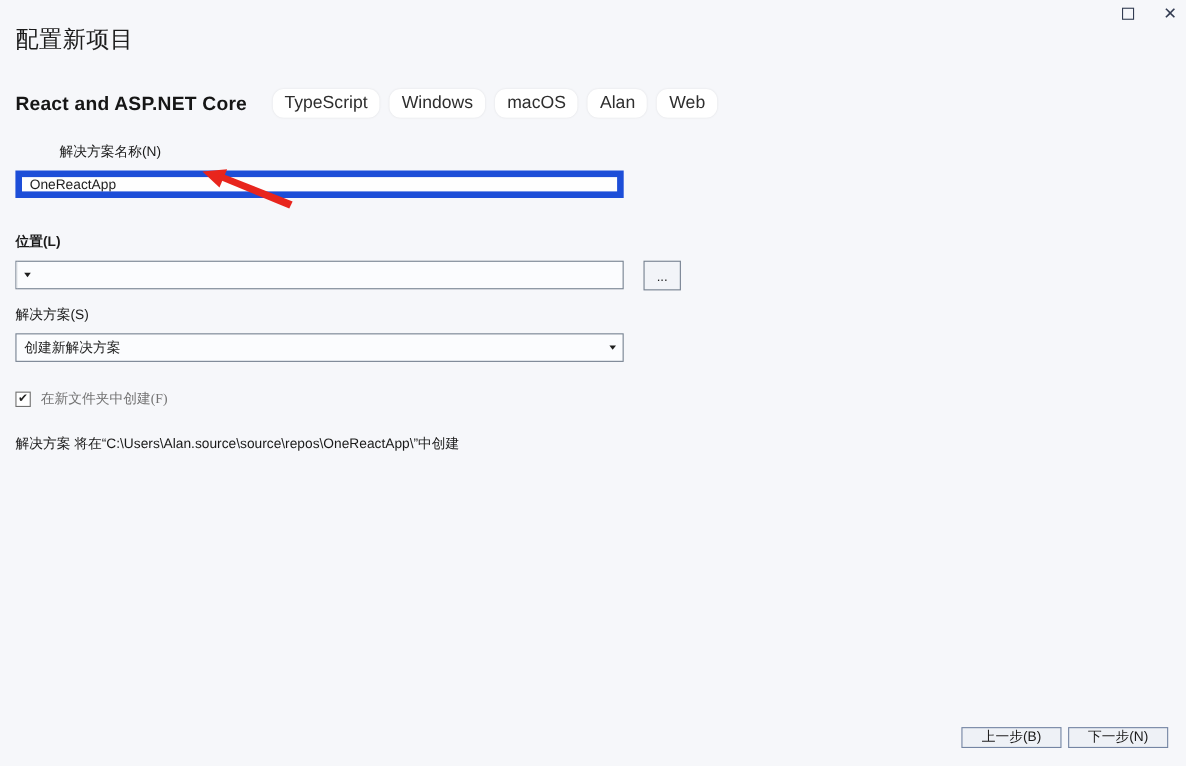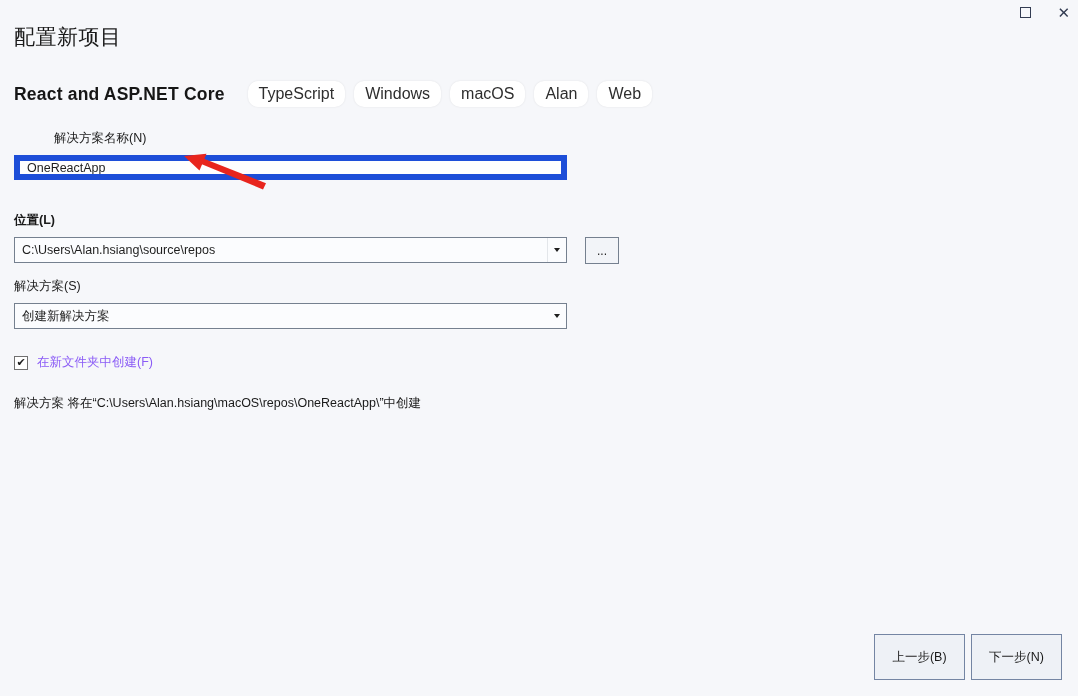--- a/index.html
+++ b/index.html
@@ -92,34 +92,34 @@
     cursor:default;
   }
 
   .checkbox-row { margin-top:25px; display:flex; align-items:center; }
   .checkbox-box {
     width:14px; height:14px;
     border:1px solid #707070; background:#ffffff;
     display:flex; align-items:center; justify-content:center;
     font-size:11px; line-height:11px; color:#1e1e1e;
   }
-  .checkbox-label { margin-left:9px; font-size:12.5px; color:#8b5cf6; }
+  .checkbox-label { margin-left:9px; font-size:12.5px; color:#737373;font-family:Liberation Serif, serif; }
 
   .summary-text { margin-top:24px; font-size:12.5px; color:#1a1a1a; }
 
   
   .anno-arrow { position:absolute; left:176px; top:149px; z-index:5; pointer-events:none; }
 
   
   .footer-buttons {
     position:absolute; right:16px; bottom:16px;
     display:flex; gap:6px;
   }
   .nav-btn {
-    width:91px; height:46px;
+    width:91px; height:19px;
     background:#eef1f6; border:1px solid #7485a3;
     font-family:"Liberation Sans","DejaVu Sans",sans-serif;
     font-size:12.5px; color:#1a1a1a;
     display:flex; align-items:center; justify-content:center;
     cursor:default;
   }
 </style>
 </head>
 <body>
 
@@ -146,21 +146,20 @@
       <span class="tag-pill">Web</span>
     </div>
   </div>
 
   <div class="field-label lbl-solution-name">解决方案名称(N)</div>
   <input class="text-input" type="text" value="OneReactApp" style="">
 
   <div class="field-label lbl-location">位置(L)</div>
   <div class="location-row">
     <div class="combo">
-      <span class="combo-value">C:\Users\Alan.hsiang\source\repos</span>
       <span class="combo-drop with-sep">
         <span class="caret-down"></span>
       </span>
     </div>
     <button class="browse-btn">...</button>
   </div>
 
   <div class="field-label lbl-solution">解决方案(S)</div>
   <div class="combo">
     <span class="combo-value">创建新解决方案</span>
@@ -169,21 +168,21 @@
     </span>
   </div>
 
   <div class="checkbox-row">
     <span class="checkbox-box">
       <span>✔</span>
     </span>
     <span class="checkbox-label">在新文件夹中创建(F)</span>
   </div>
 
-  <div class="summary-text">解决方案 将在“C:\Users\Alan.hsiang\macOS\repos\OneReactApp\”中创建</div>
+  <div class="summary-text">解决方案 将在“C:\Users\Alan.source\source\repos\OneReactApp\”中创建</div>
 
 </div>
 
 <svg class="anno-arrow" width="98" height="48" viewBox="0 0 98 48">
   <polygon points="8,7 30.5,4.8 23.5,21.5" fill="#e8251d"></polygon>
   <polygon points="21.5,13.5 87,40.5 90,34.2 25.5,8.8" fill="#e8251d"></polygon>
 </svg>
 
 <div class="footer-buttons">
   <button class="nav-btn">上一步(B)</button>

